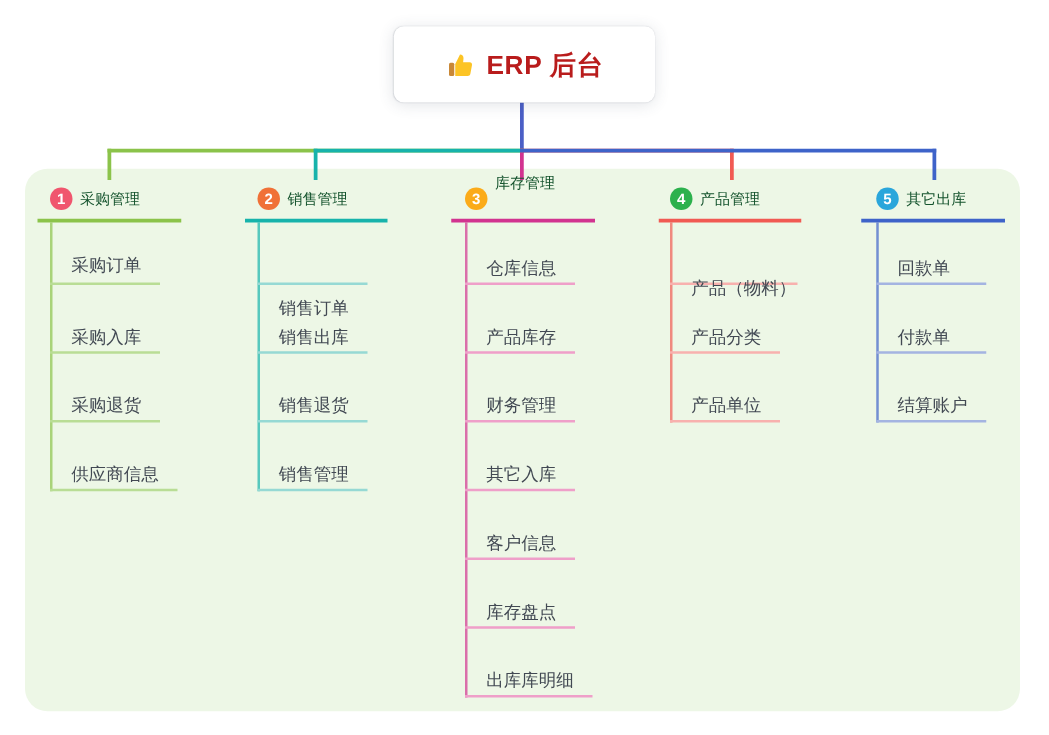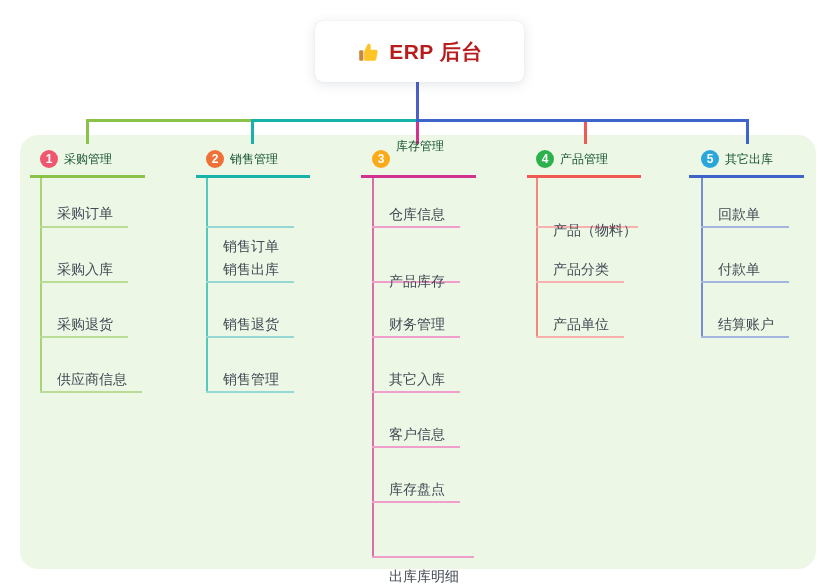--- a/index.html
+++ b/index.html
@@ -93,26 +93,26 @@
       <div class="child-label" style="left: 57px; top: 369px;">供应商信息</div>
       <div class="badge" style="left: 206px; top: 150px; background: rgb(240, 113, 55);">2</div>
       <div class="branch-label" style="left: 230px; top: 149px;">销售管理</div>
       <div class="child-label" style="left: 223px; top: 204px; margin-top: 32px;">销售订单</div>
       <div class="child-label" style="left: 223px; top: 259px;">销售出库</div>
       <div class="child-label" style="left: 223px; top: 314px;">销售退货</div>
       <div class="child-label" style="left: 223px; top: 369px;">销售管理</div>
       <div class="badge" style="left: 372px; top: 150px; background: rgb(251, 171, 25);">3</div>
       <div class="branch-label" style="left: 396px; top: 136px;">库存管理</div>
       <div class="child-label" style="left: 389px; top: 204px;">仓库信息</div>
-      <div class="child-label" style="left: 389px; top: 259px; margin-top: 12px;">产品库存</div>
+      <div class="child-label" style="left: 389px; top: 259px;">产品库存</div>
       <div class="child-label" style="left: 389px; top: 314px;">财务管理</div>
       <div class="child-label" style="left: 389px; top: 369px;">其它入库</div>
       <div class="child-label" style="left: 389px; top: 424px;">客户信息</div>
       <div class="child-label" style="left: 389px; top: 479px;">库存盘点</div>
-      <div class="child-label" style="left: 389px; top: 534px; margin-top: 32px;">出库库明细</div>
+      <div class="child-label" style="left: 389px; top: 534px;">出库库明细</div>
       <div class="badge" style="left: 536px; top: 150px; background: rgb(44, 177, 77);">4</div>
       <div class="branch-label" style="left: 560px; top: 149px;">产品管理</div>
       <div class="child-label" style="left: 553px; top: 204px; margin-top: 16px;">产品（物料）</div>
       <div class="child-label" style="left: 553px; top: 259px;">产品分类</div>
       <div class="child-label" style="left: 553px; top: 314px;">产品单位</div>
       <div class="badge" style="left: 701px; top: 150px; background: rgb(42, 166, 219);">5</div>
       <div class="branch-label" style="left: 725px; top: 149px;">其它出库</div>
       <div class="child-label" style="left: 718px; top: 204px;">回款单</div>
       <div class="child-label" style="left: 718px; top: 259px;">付款单</div>
       <div class="child-label" style="left: 718px; top: 314px;">结算账户</div>

